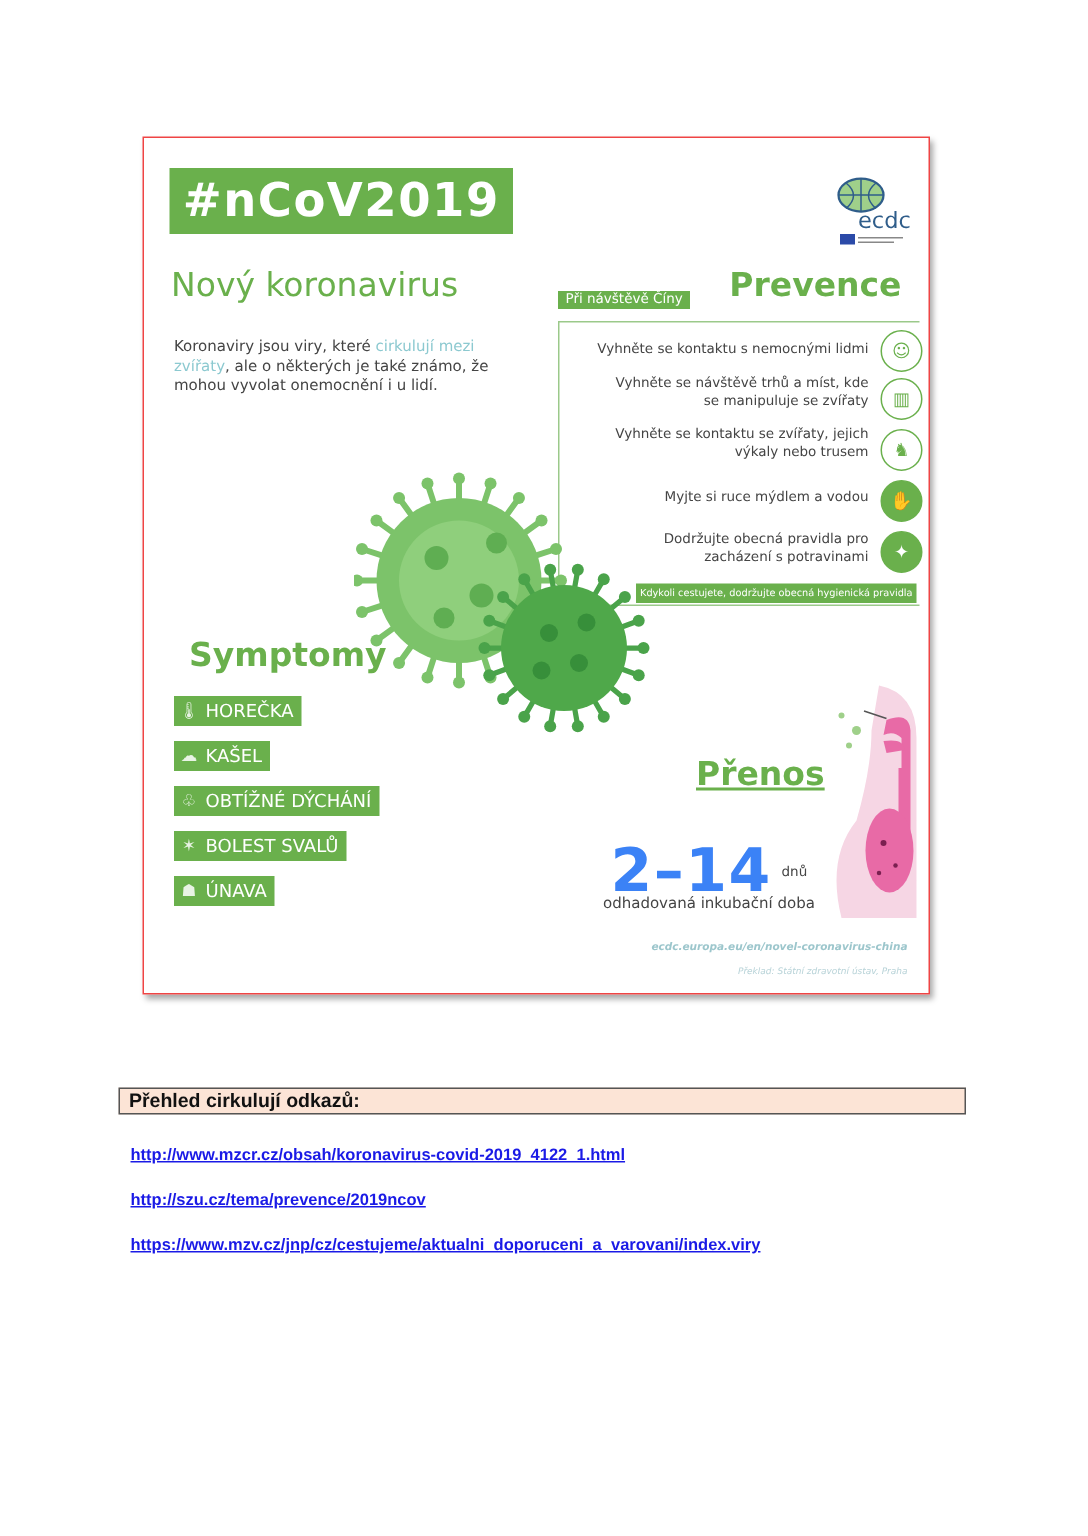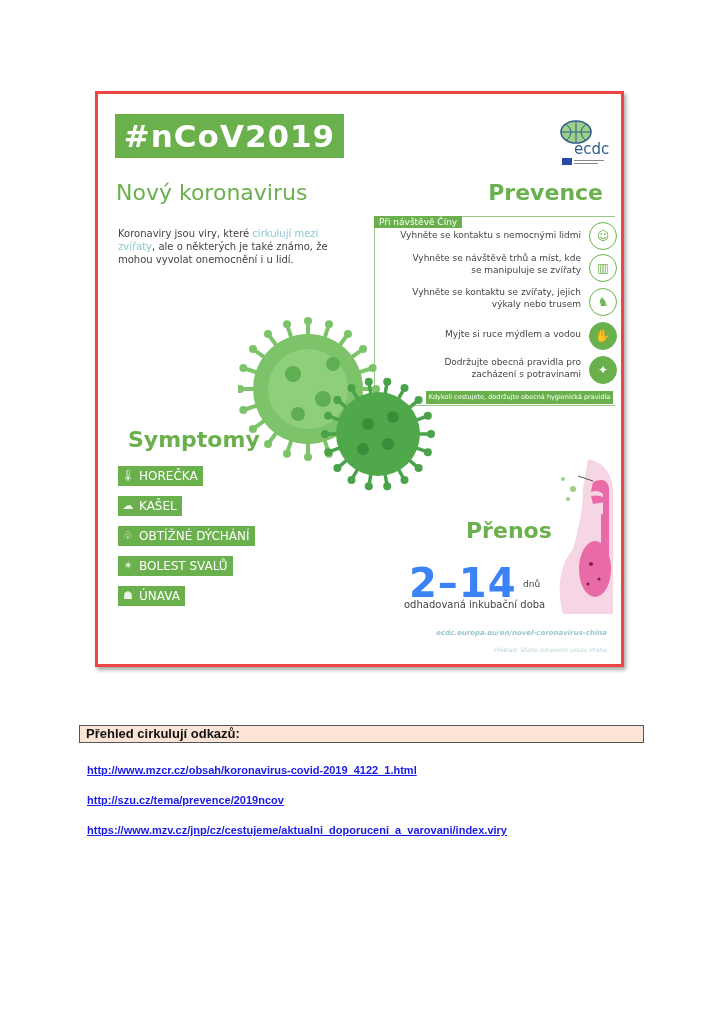--- a/index.html
+++ b/index.html
@@ -1,50 +1,50 @@
 <!DOCTYPE html>
 <html><head>
 <meta charset="utf-8">
 <style>
   html, body { margin:0; padding:0; background:#ffffff; }
   body { width:725px; height:1024px; position:relative; overflow:hidden; font-family:"DejaVu Sans", sans-serif; }
   .poster {
     position:absolute; left:95px; top:91px; width:523px; height:570px;
-    background:#ffffff; border:3px solid #ef4444;
+    background:#ffffff; border:1px solid #ef4444;
     box-shadow: 2px 3px 4px rgba(0,0,0,0.35);
   }
   .abs { position:absolute; }
   .tag {
     position:absolute; left:17px; top:20px; width:229px; height:44px;
     background:#6ab04c; color:#fff; font-size:31px; font-weight:bold;
     line-height:44px; text-align:center; letter-spacing:1px;
   }
   .h-nov { left:18px; top:86px; font-size:22px; color:#6ab04c; }
   .p1 { left:20px; top:133px; width:230px; font-size:10px; line-height:13px; color:#444; }
   .p2 { left:20px; top:186px; width:230px; font-size:10px; line-height:13px; color:#444; }
   .hl { color:#8cc9d0; }
   .ecdc { left:458px; top:22px; width:58px; height:52px; }
   .h-prev { right:18px; top:86px; font-size:22px; color:#6ab04c; font-weight:bold; }
   .prev-box {
     position:absolute; left:276px; top:122px; width:240px; height:188px;
     border-top:1px solid #9bc98a; border-left:1px solid #9bc98a; border-bottom:1px solid #9bc98a;
   }
-  .prev-label { position:absolute; left:276px; top:122px; background:#6ab04c; color:#fff; font-size:9px; padding:1px 5px; }
+  .prev-label { position:absolute; left:276px; top:102px; background:#6ab04c; color:#fff; font-size:9px; padding:1px 5px; }
   .prev-item { position:absolute; right:40px; text-align:right; font-size:9px; line-height:12px; color:#444;margin-left:24px; }
   .prev-icon {
     position:absolute; right:4px; width:28px; height:28px; border-radius:50%;
     border:1.5px solid #6ab04c; box-sizing:border-box; display:flex; align-items:center; justify-content:center;
     font-size:12px; color:#6ab04c; background:#fff;
   }
   .prev-icon.filled { background:#6ab04c; color:#fff; }
   .prev-foot { position:absolute; left:328px; top:297px; width:187px; height:13px; background:#6ab04c; color:#fff; font-size:6.5px; line-height:13px; text-align:center; }
   .h-sym { left:18px; top:333px; font-size:22px; color:#6ab04c; font-weight:bold;margin-left:12px; }
   .sym { position:absolute; left:20px; height:20px; background:#6ab04c; color:#fff; font-size:12px; line-height:20px; padding:0 5px 0 3px; display:flex; align-items:center; gap:4px; }
   .sym .ic { font-size:11px; width:14px; text-align:center; opacity:0.85; }
-  .h-pren { left:368px; top:424px; font-size:22px; color:#6ab04c; font-weight:bold; }
+  .h-pren { left:368px; top:412px; font-size:22px; color:#6ab04c; font-weight:bold;text-decoration:underline; }
   .pren-bar { position:absolute; left:218px; top:445px; width:231px; height:19px; background:#6ab04c; color:#fff; font-size:10px; line-height:19px; text-align:center; }
   .incub { position:absolute; left:311px; top:466px; font-size:40px; font-weight:bold; color:#3b82f6; letter-spacing:1px; }
   .dnu { position:absolute; left:425px; top:485px; font-size:9px; color:#444; }
   .incub-sub { position:absolute; left:306px; top:505px; font-size:10px; color:#444; }
   .src1 { position:absolute; right:14px; top:535px; font-size:7px; color:#9cc6cc; font-style:italic;font-weight:bold; }
   .src2 { position:absolute; right:14px; top:552px; font-size:6px; color:#b8d3d8; font-style:italic; }
   .links-head {
     position:absolute; left:79px; top:725px; width:565px; height:18px;
     background:#fce4d6; border:1px solid #555; box-sizing:border-box;
     font-family:"Liberation Sans", sans-serif; font-weight:bold; font-size:13px; line-height:16px; padding-left:6px; color:#111;

